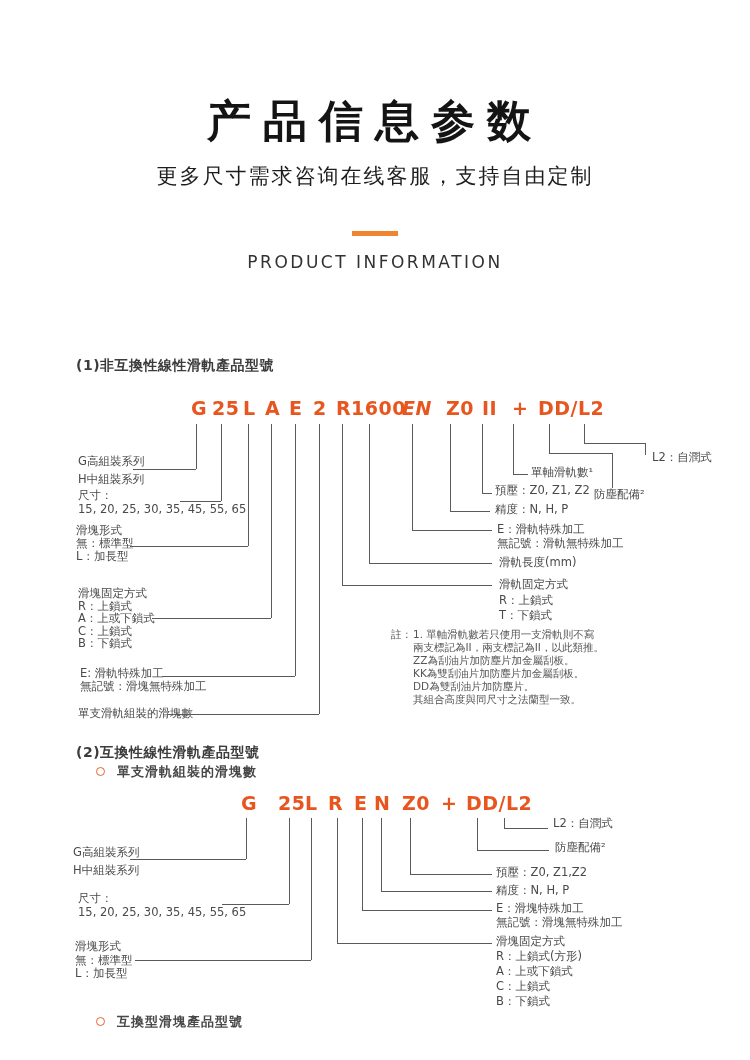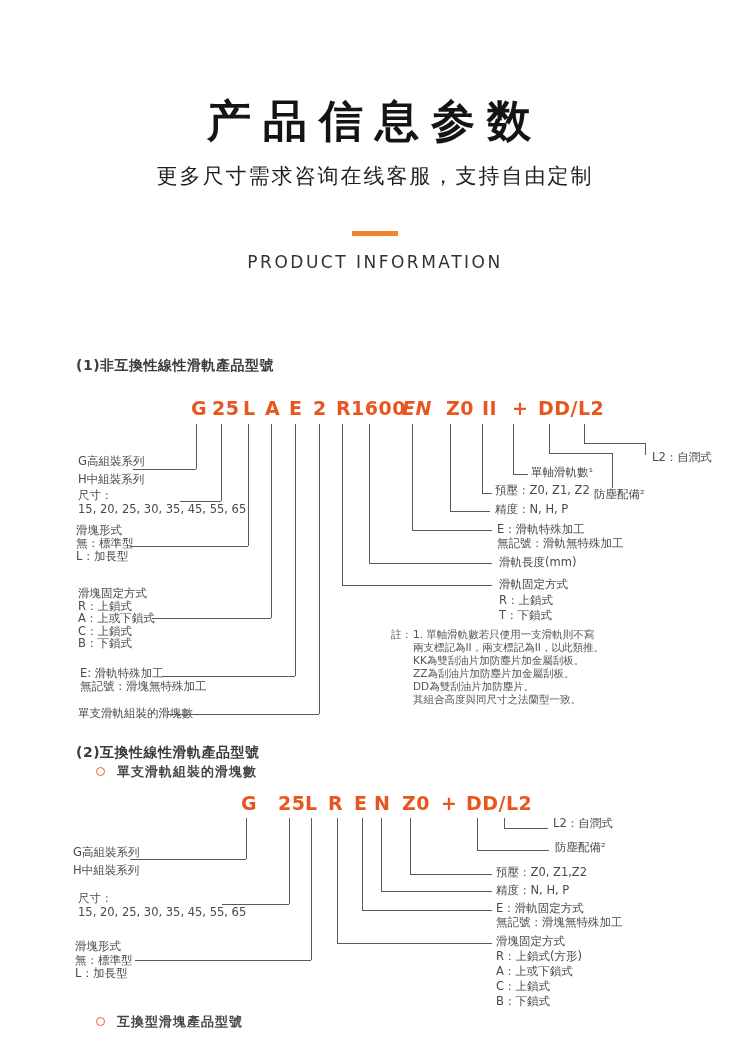--- a/index.html
+++ b/index.html
@@ -128,22 +128,22 @@
   <div class="lbl" style="left:499px;top:577px;line-height:15.5px">
       <div>滑軌固定方式</div>
       <div>R：上鎖式</div>
       <div>T：下鎖式</div>
     </div>
 
   <div class="notes" style="left:391px;top:628px">註：</div>
   <div class="notes" style="left:413px;top:628px">
       <div>1. 單軸滑軌數若只使用一支滑軌則不寫</div>
       <div>兩支標記為II，兩支標記為II，以此類推。</div>
+      <div>ZZ為刮油片加防塵片加金屬刮板。</div>
       <div>KK為雙刮油片加防塵片加金屬刮板。</div>
-      <div>ZZ為刮油片加防塵片加金屬刮板。</div>
       <div>DD為雙刮油片加防塵片。</div>
       <div>其組合高度與同尺寸之法蘭型一致。</div>
     </div>
 
   <div class="sec-heading" style="left:76px;top:744px">(2)互換性線性滑軌產品型號</div>
   <span class="bullet-ring" style="left:96px;top:767px"></span>
   <div class="bullet-text" style="left:117px;top:763px">單支滑軌組裝的滑塊數</div>
 
   <div class="code-row">
       <span style="left: 241px; top: 792px;">G</span>
@@ -177,21 +177,21 @@
   <div class="lbl" style="left:555px;top:841px">
       <div>防塵配備²</div>
     </div>
   <div class="lbl" style="left:496px;top:866px">
       <div>預壓：Z0, Z1,Z2</div>
     </div>
   <div class="lbl" style="left:496px;top:884px">
       <div>精度：N, H, P</div>
     </div>
   <div class="lbl" style="left:496px;top:901px;line-height:14px">
-      <div>E：滑軌固定方式</div>
+      <div>E：滑塊特殊加工</div>
       <div>無記號：滑塊無特殊加工</div>
     </div>
   <div class="lbl" style="left:496px;top:934px;line-height:15px">
       <div>滑塊固定方式</div>
       <div>R：上鎖式(方形)</div>
       <div>A：上或下鎖式</div>
       <div>C：上鎖式</div>
       <div>B：下鎖式</div>
     </div>
 

